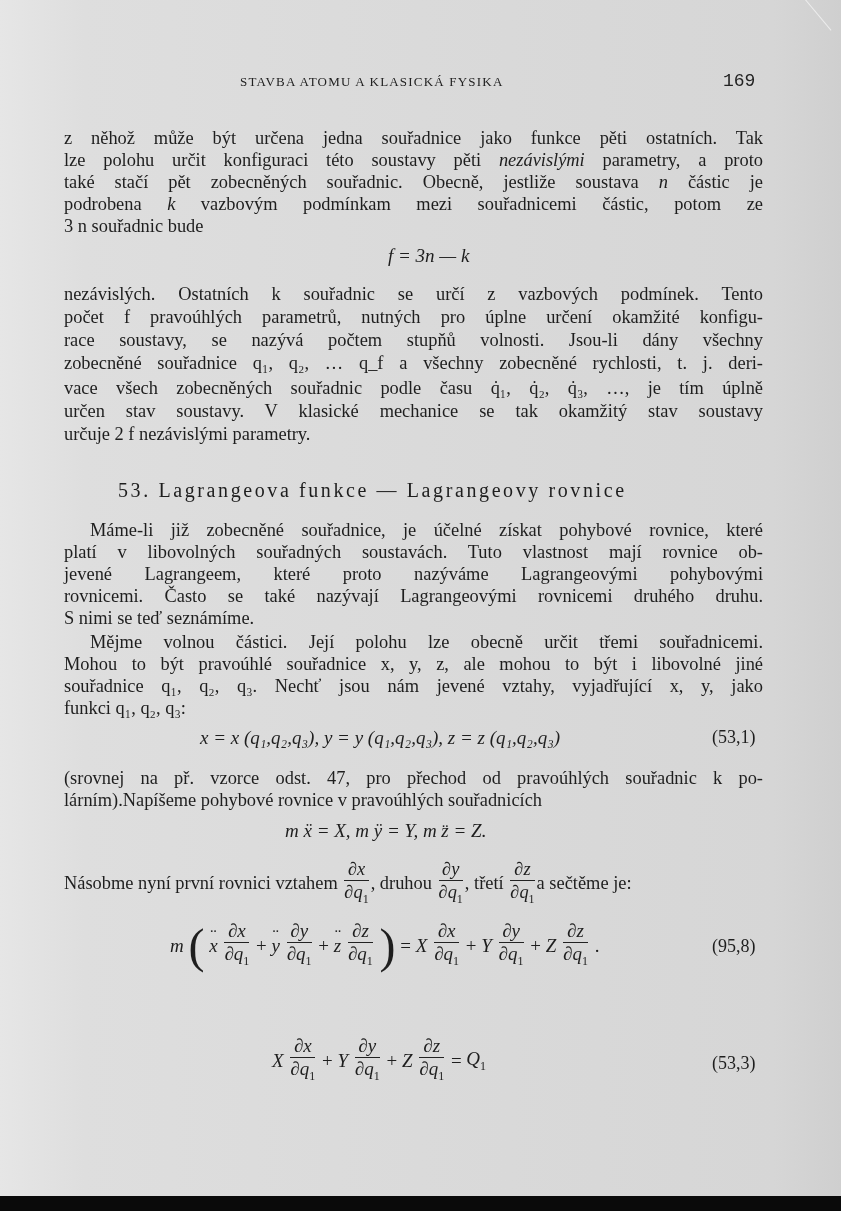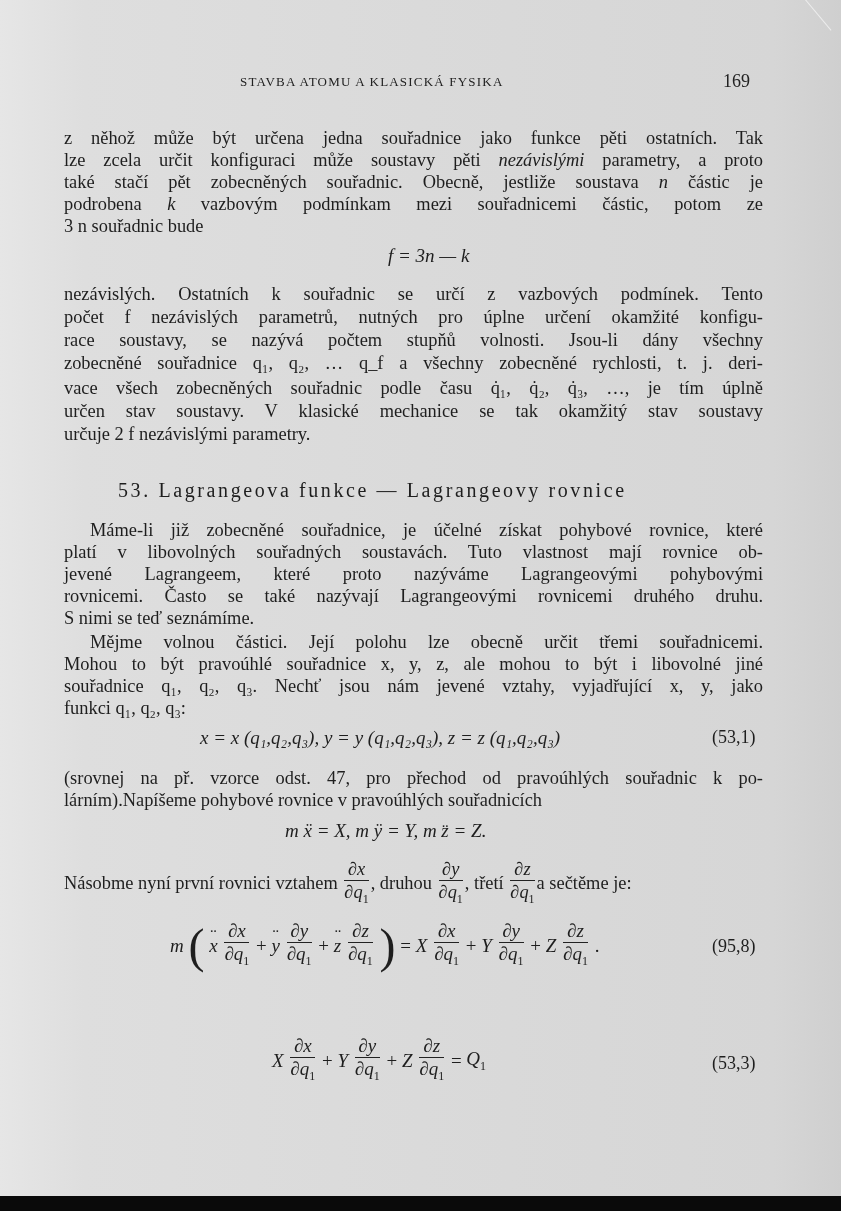--- a/index.html
+++ b/index.html
@@ -14,21 +14,21 @@
     background: linear-gradient(90deg, #e6e6e6 0%, #dedede 10%, #dadada 50%, #d6d6d6 92%, #cfcfcf 100%);
   }
   .bottom-bar { position:absolute; left:0; top:1196px; width:841px; height:15px; background:#0a0a0a; }
   .crease { position:absolute; left:805px; top:0; width:1px; height:40px; background:#f2f2f2; transform:rotate(-40deg); transform-origin:top left; opacity:.8; }
 
   .header { position:absolute; top:74px; left:0; width:841px; height:20px; }
   .running-title {
     position:absolute; left:240px; top:0; font-family:"Liberation Serif", serif;
     font-size:13px; letter-spacing:1.2px; color:#222;
   }
-  .page-number { position:absolute; left:723px; top:-3px; font-family:Liberation Serif, serif; font-size:18px; color:#222; }
+  .page-number { position:absolute; left:723px; top:-3px; font-family:Liberation Mono, monospace; font-size:18px; color:#222; }
 
   .line {
     position:absolute; left:64px; width:699px; white-space:nowrap;
     font-family:"Liberation Serif", serif; font-size:18.4px; line-height:22px;
     text-align:justify; text-align-last:justify; color:#1e1e1e;
   }
   .line.last { text-align-last:left; }
   .line.indent { left:90px; width:673px; }
   em { font-style:italic;margin-top:26px; }
 
@@ -56,29 +56,29 @@
 
 <div class="page">
   <div class="crease"></div>
 
   <div class="header">
     <span class="running-title">STAVBA ATOMU A KLASICKÁ FYSIKA</span>
     <span class="page-number">169</span>
   </div>
 
   <div class="line" style="top:127px">z něhož může být určena jedna souřadnice jako funkce pěti ostatních. Tak</div>
-  <div class="line" style="top:149px"><span>lze zcela určit konfiguraci může soustavy pěti </span><em>nezávislými</em><span> parametry, a proto</span></div>
+  <div class="line" style="top:149px"><span>lze polohu určit konfiguraci této soustavy pěti </span><em>nezávislými</em><span> parametry, a proto</span></div>
   <div class="line" style="top:171px"><span>také stačí pět zobecněných souřadnic. Obecně, jestliže soustava </span><em>n</em><span> částic je</span></div>
   <div class="line" style="top:193px"><span>podrobena </span><em>k</em><span> vazbovým podmínkam mezi souřadnicemi částic, potom ze</span></div>
   <div class="line last" style="top:215px">3 n souřadnic bude</div>
 
   <div class="eq" style="left:388px; top:245px">f = 3n — k</div>
 
   <div class="line" style="top:283px">nezávislých. Ostatních k souřadnic se určí z vazbových podmínek. Tento</div>
-  <div class="line" style="top:306px">počet f nezávislých parametrů, nutných pro úplne určení okamžité konfigu-</div>
+  <div class="line" style="top:306px">počet f pravoúhlých parametrů, nutných pro úplne určení okamžité konfigu-</div>
   <div class="line" style="top:329px">race soustavy, se nazývá počtem stupňů volnosti. Jsou-li dány všechny</div>
   <div class="line" style="top:352px">zobecněné souřadnice q₁, q₂, … q_f a všechny zobecněné rychlosti, t. j. deri-</div>
   <div class="line" style="top:377px">vace všech zobecněných souřadnic podle času q̇₁, q̇₂, q̇₃, …, je tím úplně</div>
   <div class="line" style="top:400px">určen stav soustavy. V klasické mechanice se tak okamžitý stav soustavy</div>
   <div class="line last" style="top:423px">určuje 2 f nezávislými parametry.</div>
 
   <div class="section-heading">53. Lagrangeova funkce — Lagrangeovy rovnice</div>
 
   <div class="line indent" style="top:519px">Máme-li již zobecněné souřadnice, je účelné získat pohybové rovnice, které</div>
   <div class="line" style="top:563px">jevené Lagrangeem, které proto nazýváme Lagrangeovými pohybovými</div>

